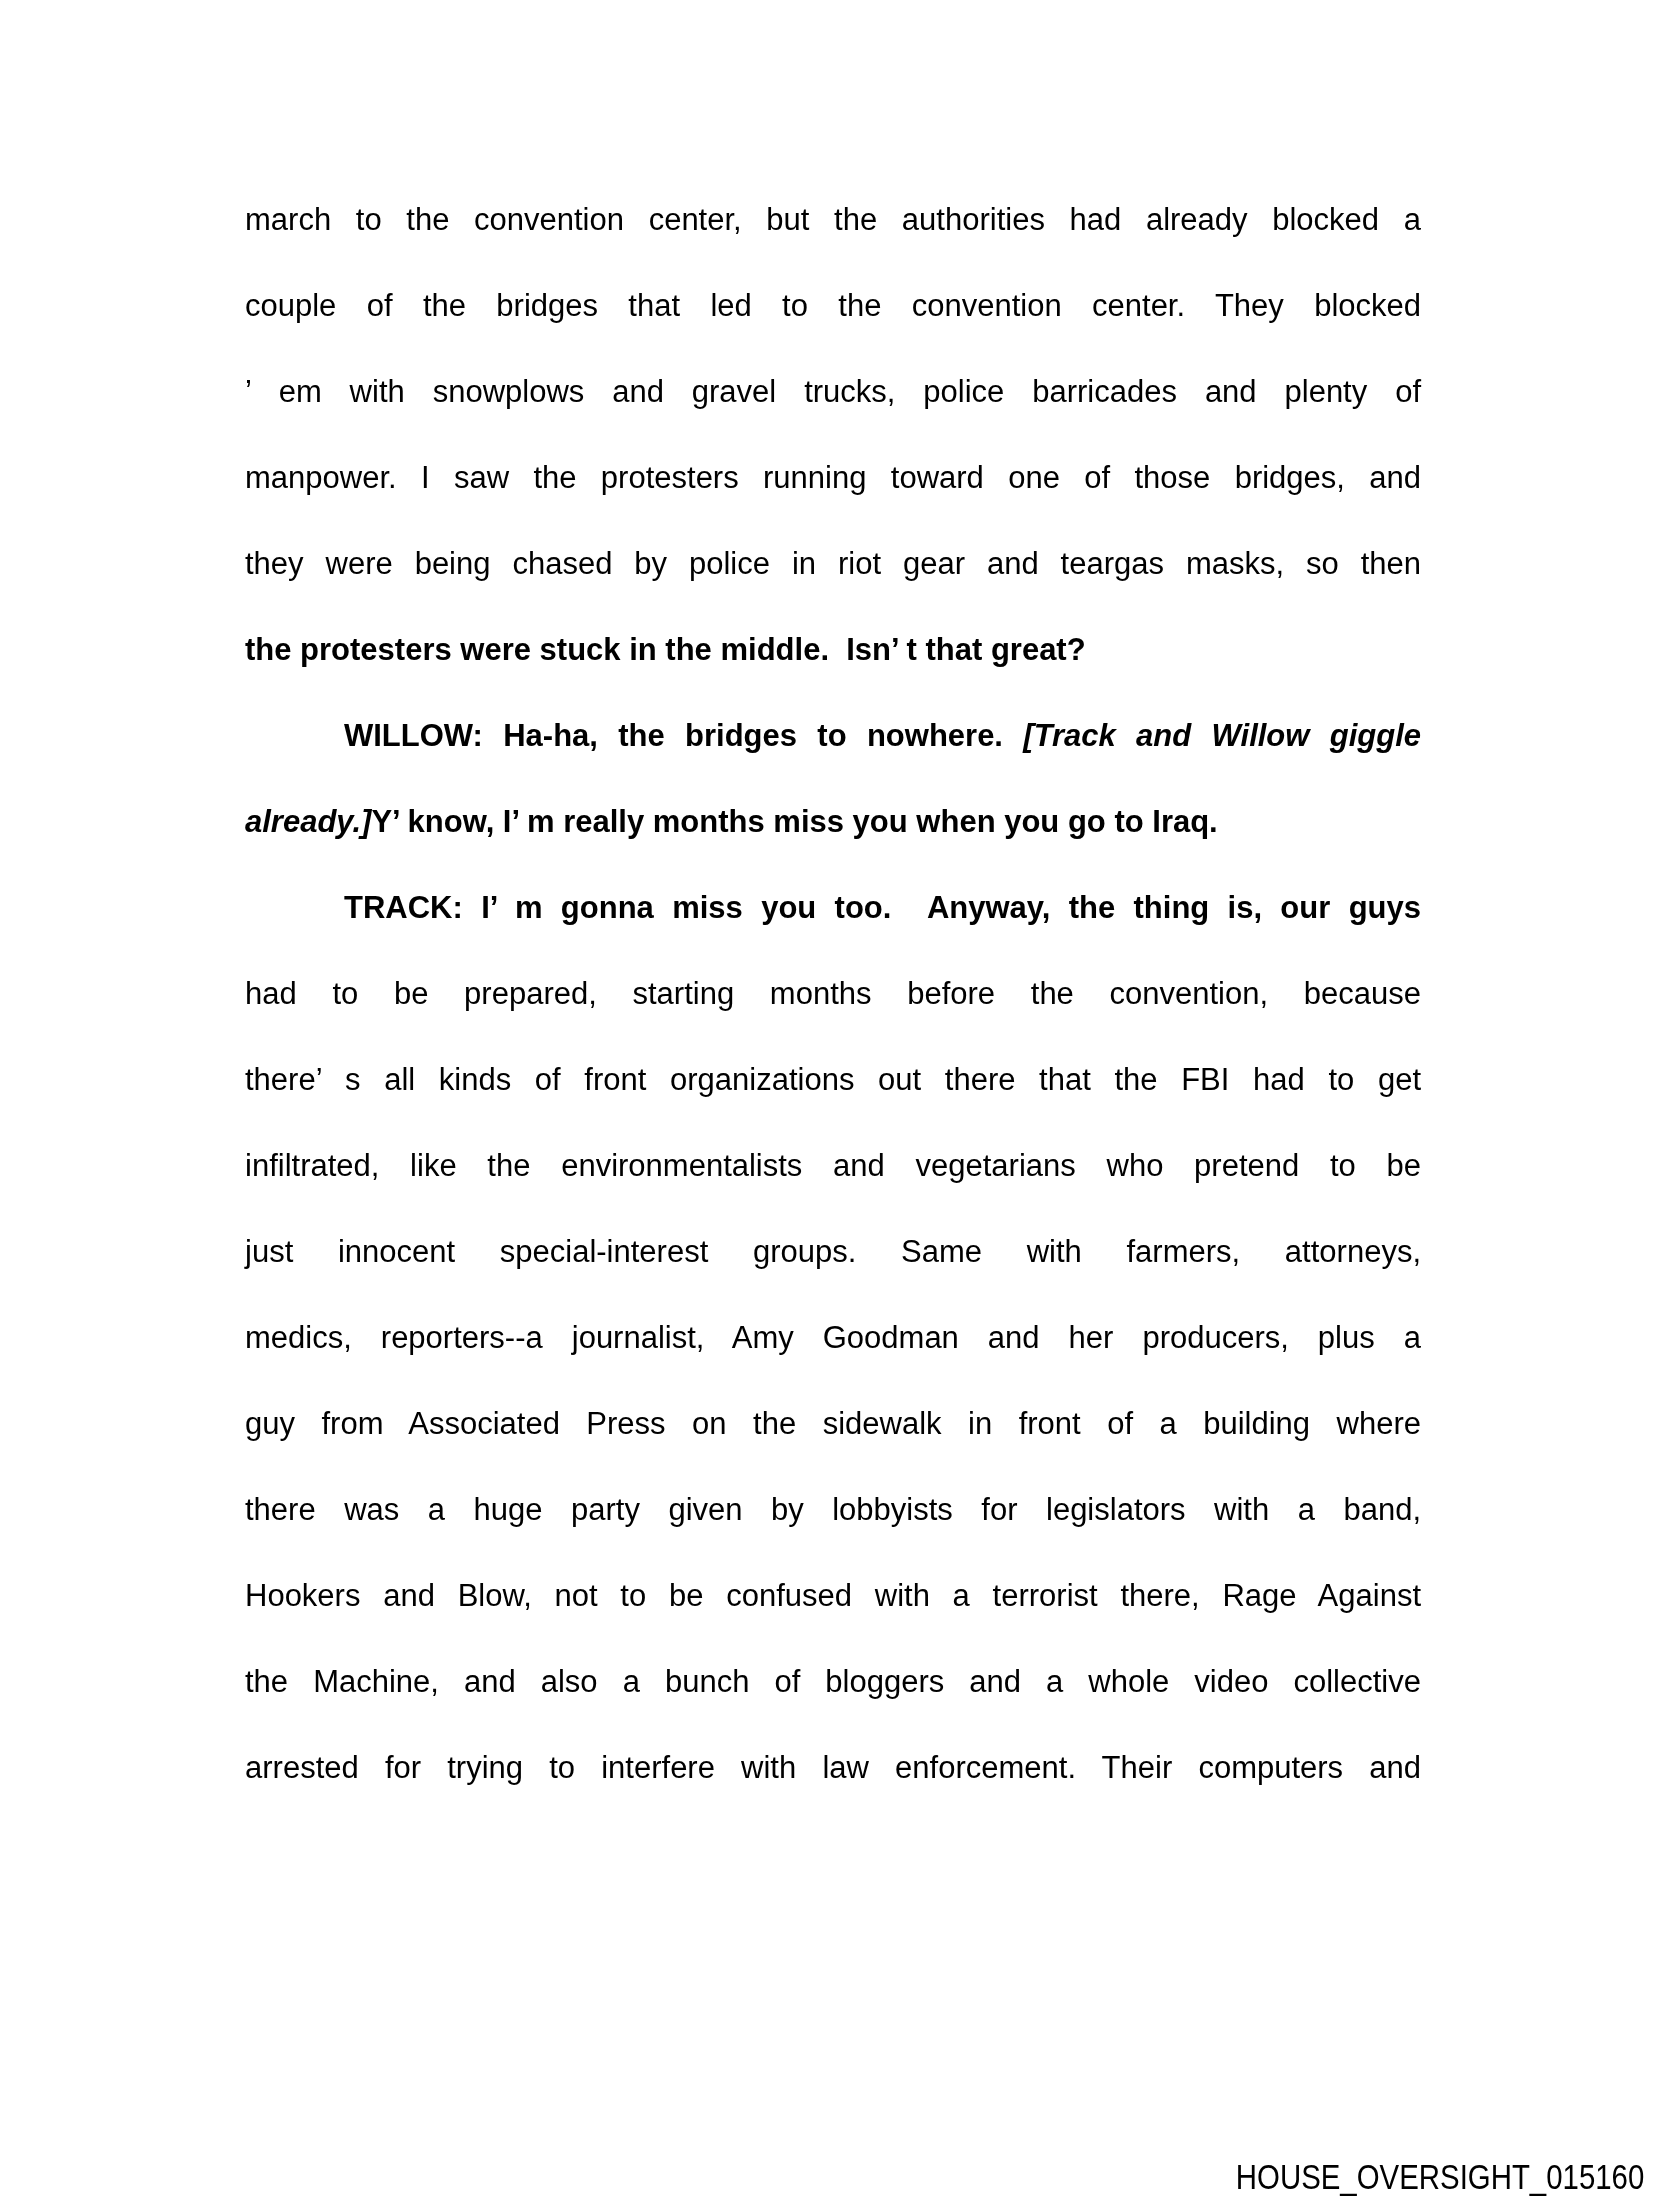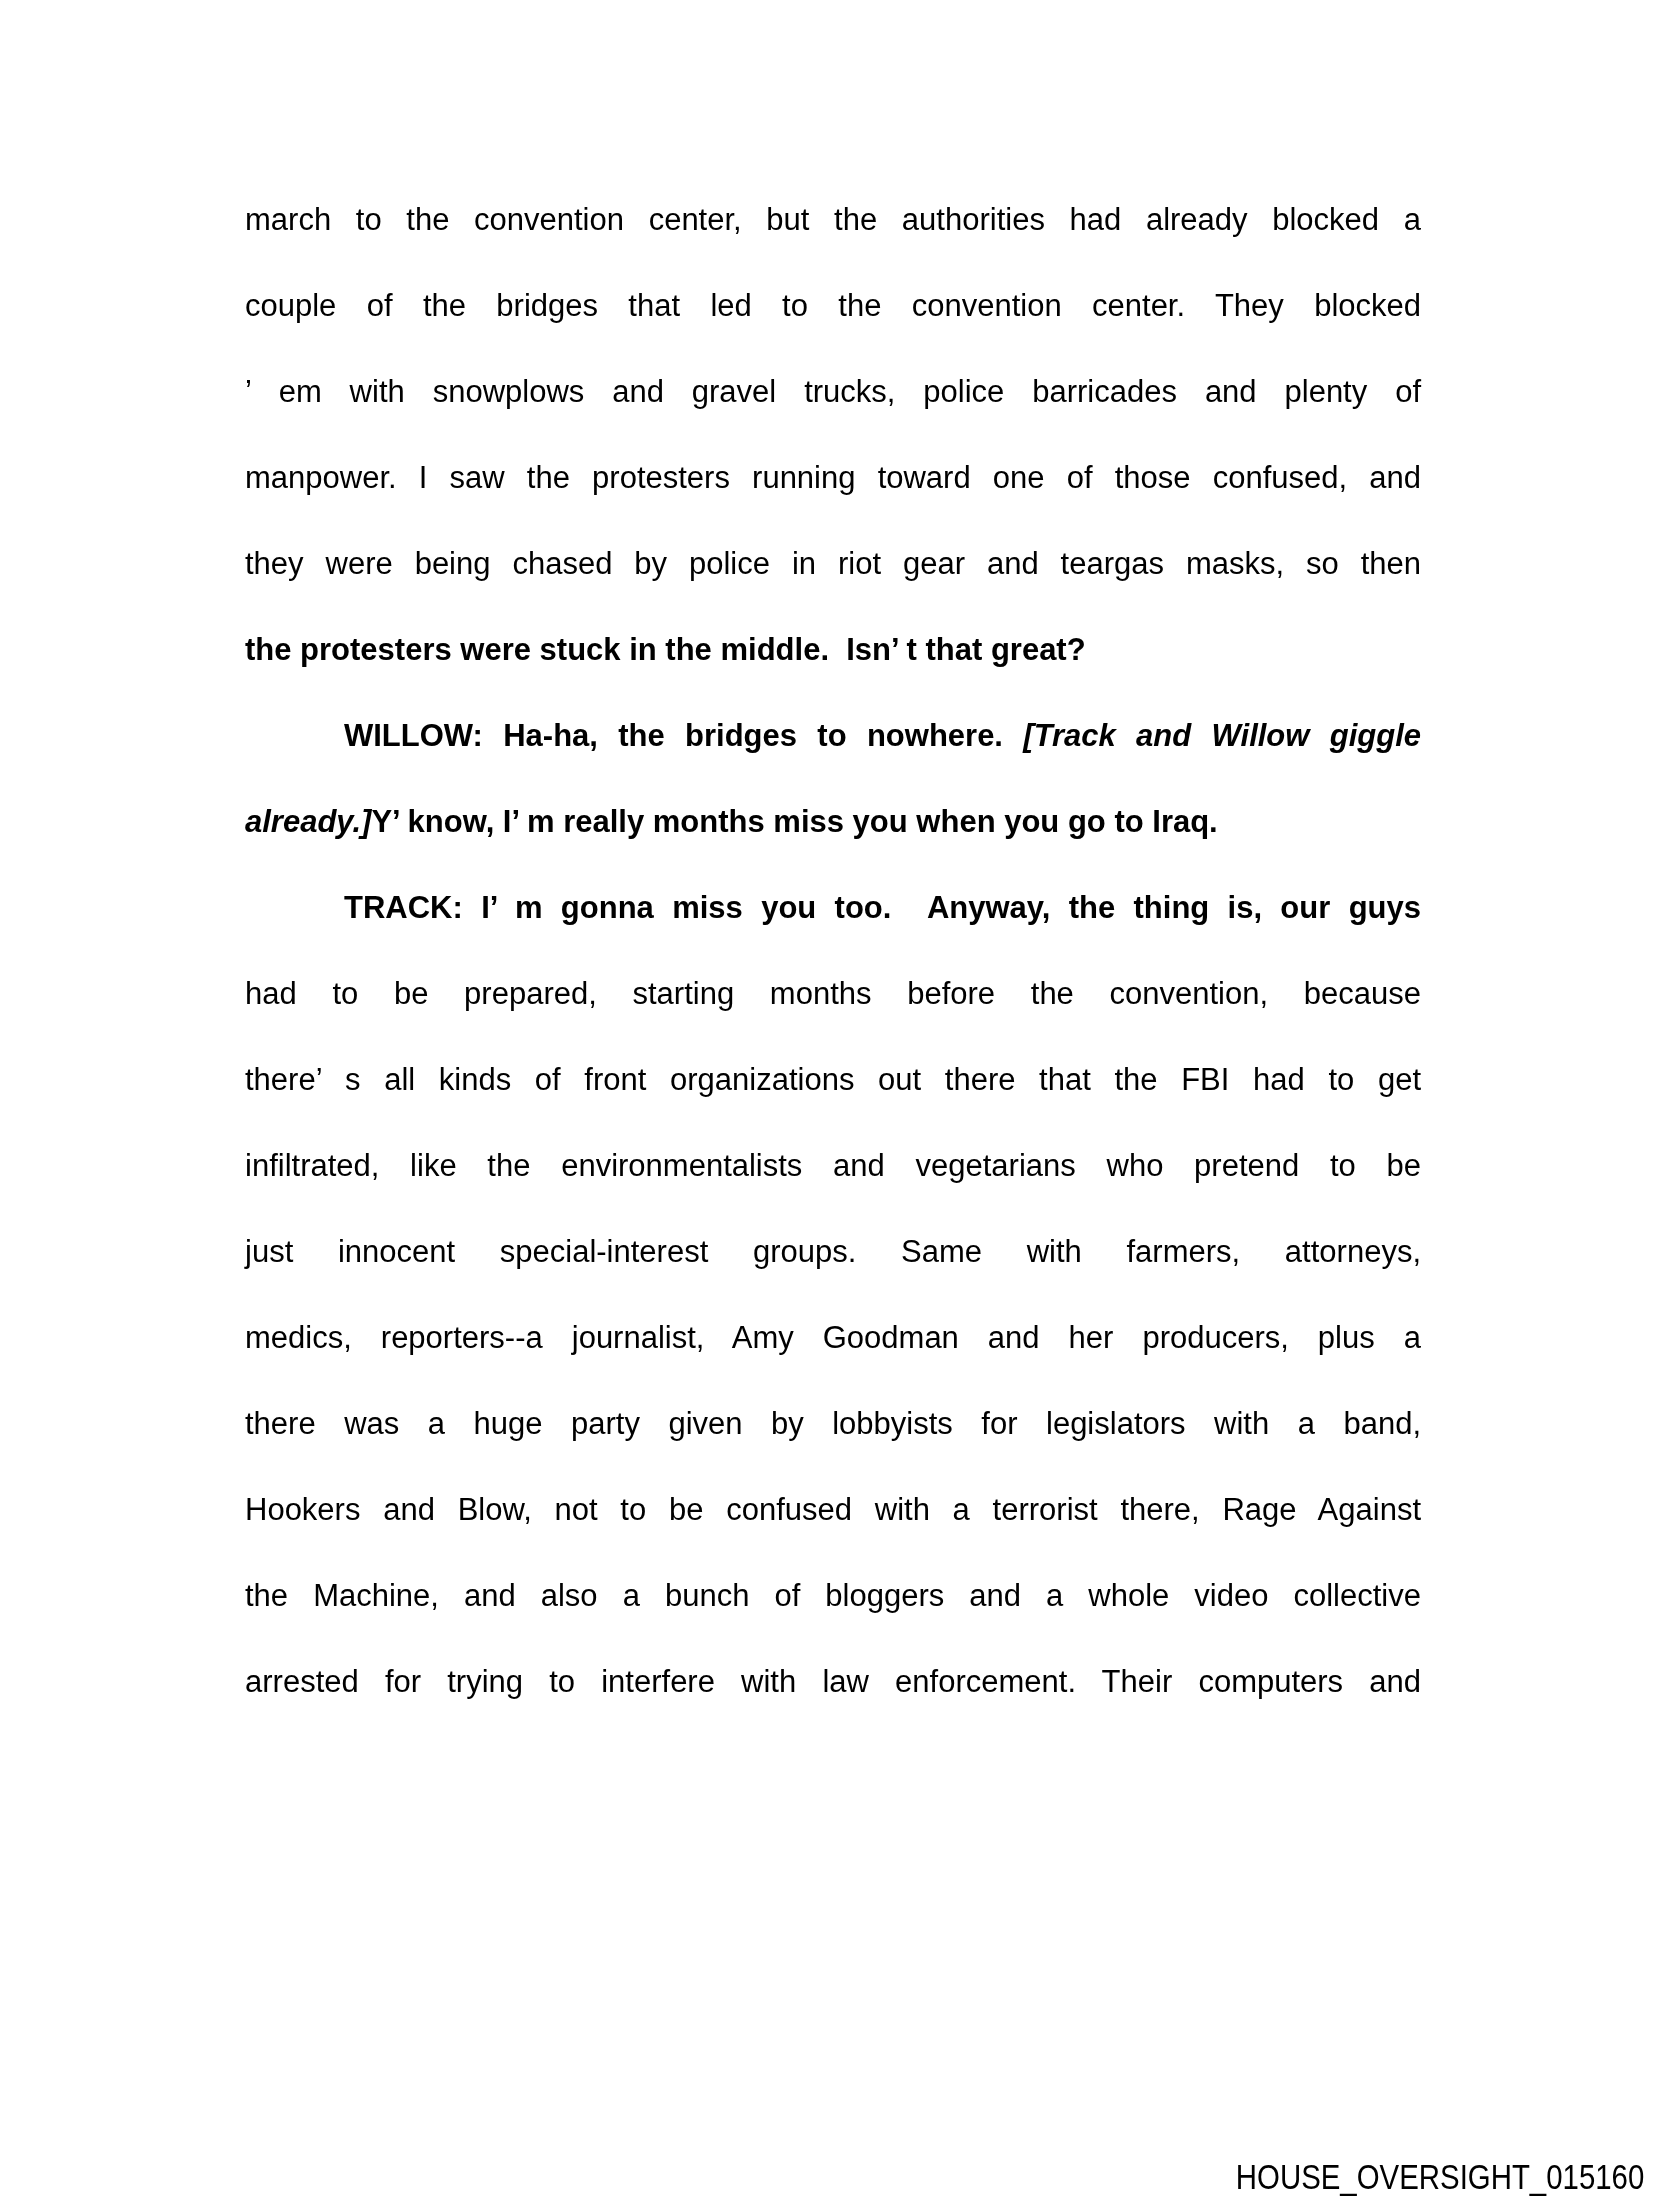--- a/index.html
+++ b/index.html
@@ -55,31 +55,32 @@
   }
 </style>
 </head>
 <body>
 
 <div class="page">
   <div class="text-block">
       <div class="line"><span>march to the convention center, but the authorities had already blocked a</span></div>
       <div class="line"><span>couple of the bridges that led to the convention center. They blocked</span></div>
       <div class="line"><span>’ em with snowplows and gravel trucks, police barricades and plenty of</span></div>
-      <div class="line"><span>manpower. I saw the protesters running toward one of those confused, and</span></div>
+      <div class="line"><span>manpower. I saw the protesters running toward one of those bridges, and</span></div>
       <div class="line"><span>they were being chased by police in riot gear and teargas masks, so then</span></div>
       <div class="line short"><span>the protesters were stuck in the middle.  Isn’ t that great?</span></div>
       <div class="line indent"><span>WILLOW: Ha-ha, the bridges to nowhere. </span><span class="it">[Track and Willow giggle</span></div>
       <div class="line short"><span class="it">already.]</span><span>Y’ know, I’ m really months miss you when you go to Iraq.</span></div>
       <div class="line indent"><span>TRACK: I’ m gonna miss you too.  Anyway, the thing is, our guys</span></div>
       <div class="line"><span>had to be prepared, starting months before the convention, because</span></div>
       <div class="line"><span>there’ s all kinds of front organizations out there that the FBI had to get</span></div>
       <div class="line"><span>infiltrated, like the environmentalists and vegetarians who pretend to be</span></div>
       <div class="line"><span>just innocent special-interest groups. Same with farmers, attorneys,</span></div>
       <div class="line"><span>medics, reporters--a journalist, Amy Goodman and her producers, plus a</span></div>
+      <div class="line"><span>guy from Associated Press on the sidewalk in front of a building where</span></div>
       <div class="line"><span>there was a huge party given by lobbyists for legislators with a band,</span></div>
       <div class="line"><span>Hookers and Blow, not to be confused with a terrorist there, Rage Against</span></div>
       <div class="line"><span>the Machine, and also a bunch of bloggers and a whole video collective</span></div>
       <div class="line"><span>arrested for trying to interfere with law enforcement. Their computers and</span></div>
     </div>
   <div class="footer">HOUSE_OVERSIGHT_015160</div>
 </div>
 
 
 </body></html>

